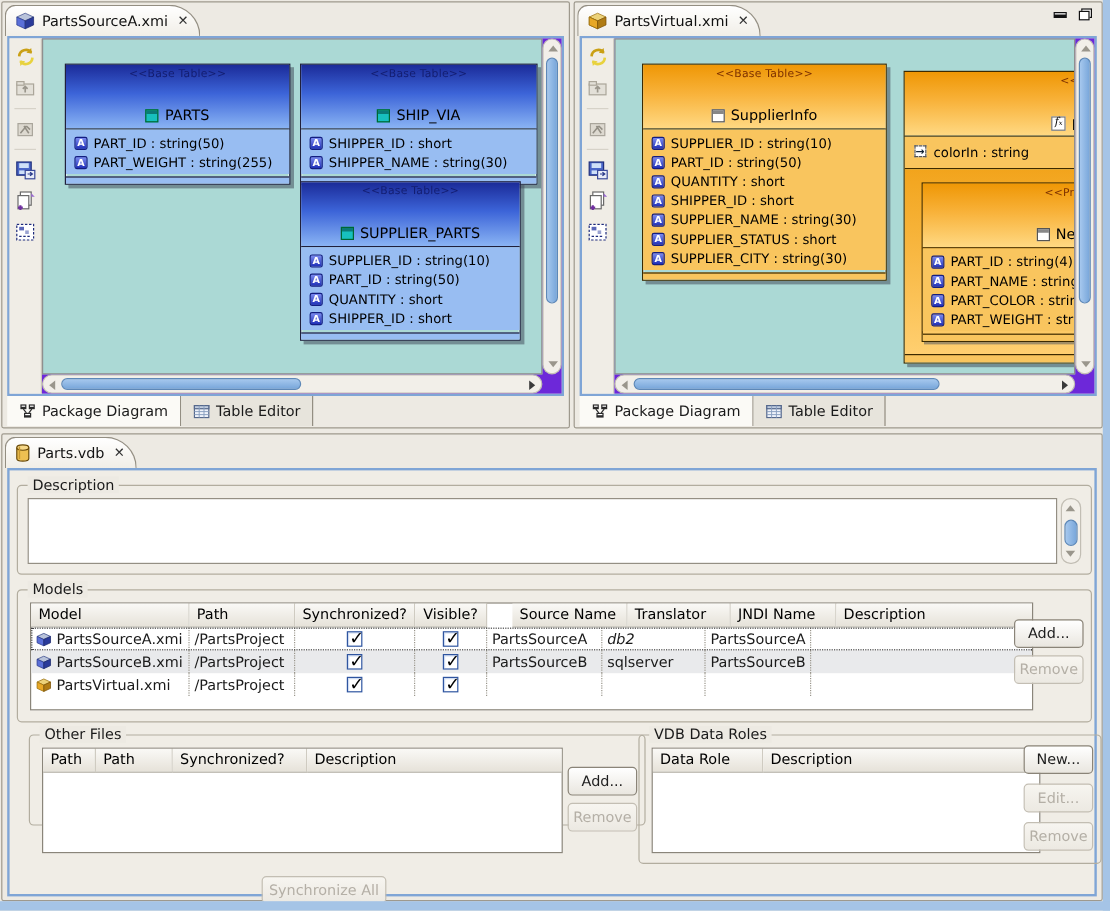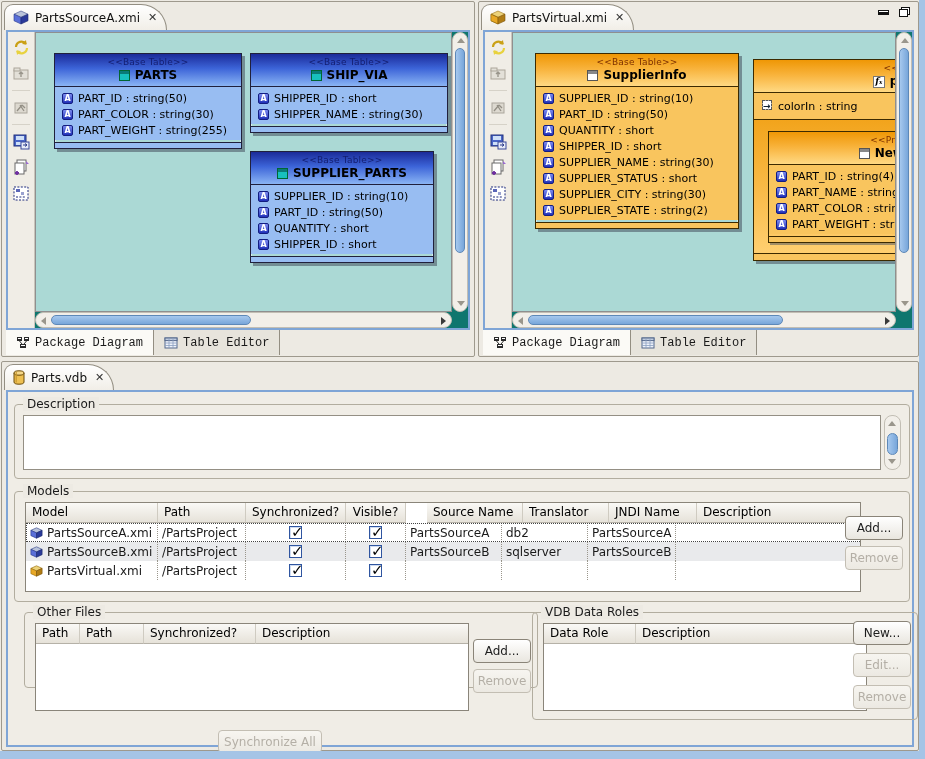--- a/index.html
+++ b/index.html
@@ -43,53 +43,53 @@
   }
   #panel-vdb .econtent { bottom:3px; display:block; }
 
   
   .palette { width:27px; border-right:1px solid #c9c5bb; background:#f0ede6;
              display:flex; flex-direction:column; align-items:center; padding-top:6px; gap:7px; }
   .pal-btn { width:20px; height:19px; display:flex; align-items:center; justify-content:center; cursor:pointer; }
   .pal-sep { width:18px; height:1px; background:#d6d2c8; }
 
   
-  .canvas-area { position:relative; flex:1; background:#0f766e; }
+  .canvas-area { position:relative; flex:1; background:#6d28d9; }
   .canvas { position:absolute; left:0; top:0; right:16px; bottom:16px;
             background:#abd9d5; border:1px solid #8f8f8f; overflow:hidden; }
   .vscroll { position:absolute; top:0; right:0; bottom:16px; width:16px;
              background:#f2efe9; border:1px solid #c2beb4; border-radius:8px; }
   .hscroll { position:absolute; left:0; bottom:0; right:16px; height:16px;
              background:#f2efe9; border:1px solid #c2beb4; border-radius:8px; }
   .sb-thumb-v { position:absolute; left:2px; right:2px;
                 background:linear-gradient(90deg,#a6c8ee,#78a6da); border:1px solid #5d88b8; border-radius:6px; }
   .sb-thumb-h { position:absolute; top:2px; bottom:2px;
                 background:linear-gradient(#a6c8ee,#78a6da); border:1px solid #5d88b8; border-radius:6px; }
   .tri { width:0; height:0; position:absolute; }
   .tri.up    { left:4px; top:5px;  border-left:4px solid transparent; border-right:4px solid transparent; border-bottom:5px solid #9a968c; }
   .tri.down  { left:4px; bottom:5px; border-left:4px solid transparent; border-right:4px solid transparent; border-top:5px solid #9a968c; }
   .tri.left  { left:5px; top:4px;  border-top:4px solid transparent; border-bottom:4px solid transparent; border-right:5px solid #9a968c; }
   .tri.right { right:5px; top:4px; border-top:4px solid transparent; border-bottom:4px solid transparent; border-left:5px solid #3a3a3a; }
 
   
   .subtabs { position:absolute; left:4px; right:4px; bottom:1px; height:25px;
              display:flex; align-items:stretch; }
   .subtab { display:flex; align-items:center; gap:5px; padding:0 10px;
-            border-right:1px solid #938e82; font-size:12px; cursor:pointer;font-family:Liberation Mono, monospace; }
+            border-right:1px solid #938e82; font-size:12px; cursor:pointer; }
   .subtab.active { background:#fbfaf6; }
   .subtab.inactive { background:#e7e4dc; }
   .subtab-fill { flex:1; border-bottom:none; }
 
   
   .dtable { position:absolute; border:1px solid #20203c;
             box-shadow:3px 3px 0 rgba(70,80,95,.55), inset 0 0 0 1px rgba(255,255,255,.55); }
   .dt-hdr { text-align:center; padding:3px 4px 3px; border-bottom:1px solid #20203c; }
   .stereo { font-size:9px; line-height:11px; letter-spacing:.2px; }
   .dt-name { display:flex; align-items:center; justify-content:center; gap:5px;
-             font-weight:bold; font-size:12px; color:#000; line-height:15px; }
+             font-weight:normal; font-size:12px; color:#000; line-height:15px;margin-top:21px; }
   .dt-body { padding:3px 0 2px; }
   .dt-row { display:flex; align-items:center; gap:5px; padding:0 7px; height:16px;
             font-size:11px; color:#000; white-space:nowrap; }
   .dt-foot { height:6px; border-top:1px solid #20203c; margin-top:2px; }
 
   .blue .dt-hdr { background:linear-gradient(#1b2b99 0%,#3c64d8 45%,#8ab4f4 100%); }
   .blue .stereo { color:#131d70; }
   .blue .dt-body, .blue .dt-foot { background:#98bdf2; }
 
   .orange .dt-hdr { background:linear-gradient(#ef9705 0%,#f8b23a 45%,#ffd983 100%); }
@@ -237,24 +237,20 @@
                   <span>PARTS</span>
                 </div>
             </div>
             <div class="dt-body">
               <div class="dt-row">
                   <span class="attr-ic"></span>
                   <span>PART_ID : string(50)</span>
                 </div>
               <div class="dt-row">
                   <span class="attr-ic"></span>
-                  <span>PART_COLOR : string(30)</span>
-                </div>
-              <div class="dt-row">
-                  <span class="attr-ic"></span>
                   <span>PART_WEIGHT : string(255)</span>
                 </div>
             </div>
             <div class="dt-foot"></div>
           </div>
 
           <div class="dtable blue" style="left:214px; top:20px; width:198px;">
             <div class="dt-hdr">
               <div class="stereo">&lt;&lt;Base Table&gt;&gt;</div>
               <div class="dt-name">
@@ -445,24 +441,20 @@
                   <span class="attr-ic"></span>
                   <span>SUPPLIER_NAME : string(30)</span>
                 </div>
               <div class="dt-row">
                   <span class="attr-ic"></span>
                   <span>SUPPLIER_STATUS : short</span>
                 </div>
               <div class="dt-row">
                   <span class="attr-ic"></span>
                   <span>SUPPLIER_CITY : string(30)</span>
-                </div>
-              <div class="dt-row">
-                  <span class="attr-ic"></span>
-                  <span>SUPPLIER_STATE : string(2)</span>
                 </div>
             </div>
             <div class="dt-foot"></div>
           </div>
 
           <div class="proc" style="left:240px; top:26px; width:318px;">
             <div class="proc-hdr">
               <div class="stereo" style="color:#7c3000;">&lt;&lt;Procedur</div>
               <div class="dt-name">
                   <span class="fx-ic"></span>
@@ -599,21 +591,21 @@
               </div>
             <div class="g-td center" style="width:100px;">
                 <span class="chk"></span>
               </div>
             <div class="g-td center" style="width:60px;">
                 <span class="chk"></span>
               </div>
             <div class="g-td" style="width:96px;">
                 <span>PartsSourceA</span>
               </div>
-            <div class="g-td" style="width:86px;">
+            <div class="g-td" style="width:86px;font-style:italic;">
                 <span>db2</span>
               </div>
             <div class="g-td" style="width:88px;">
                 <span>PartsSourceA</span>
               </div>
             <div class="g-td" style="flex:1; border-right:none;">
                 <span></span>
               </div>
           </div>
           <div class="g-row alt">

